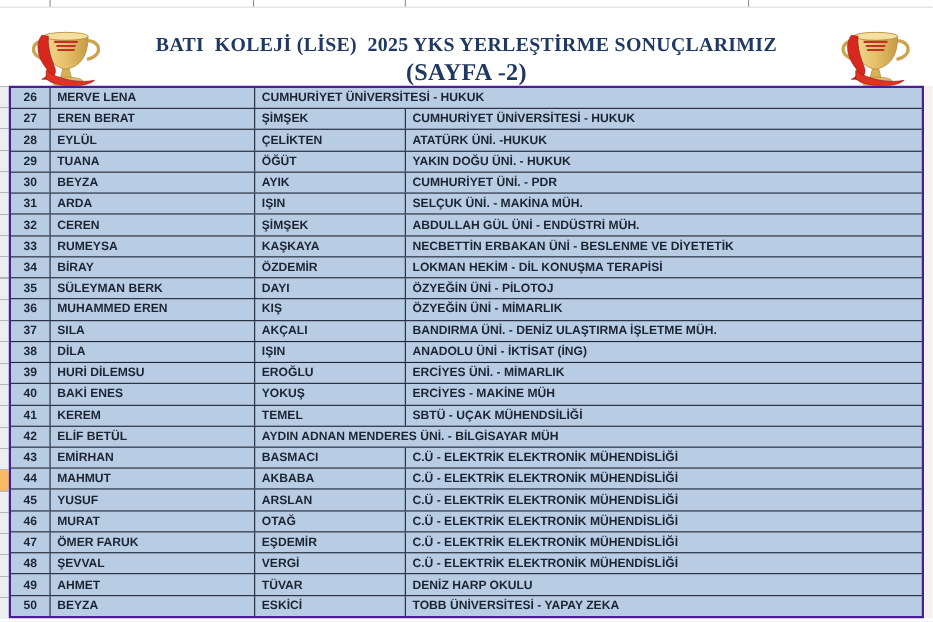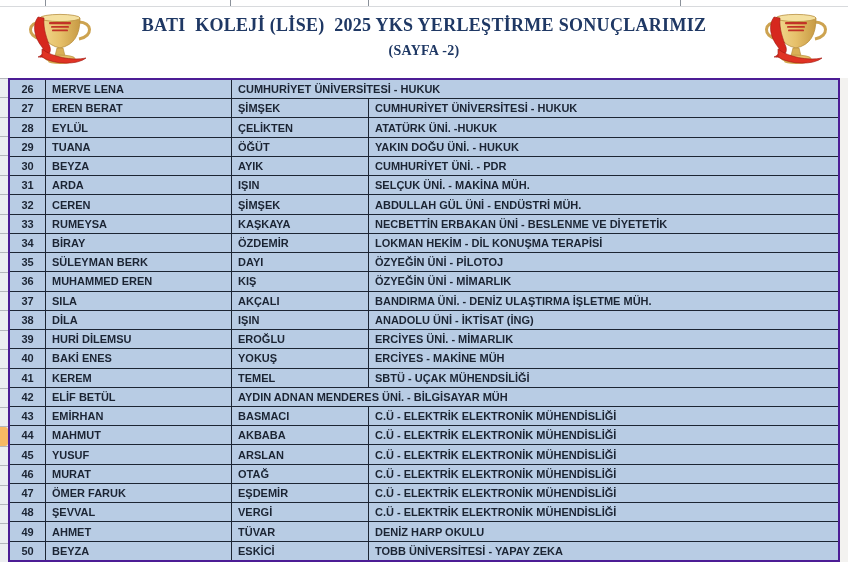--- a/index.html
+++ b/index.html
@@ -16,37 +16,37 @@
     position:absolute;left:0;top:0;width:848px;height:6px;
     background:#ffffff;
     border-bottom:1px solid #d8dadd;
   }
   .top-strip .tick{
     position:absolute;top:0;width:1px;height:6px;background:#8a9099;
   }
 
   
   .header{
-    position:absolute;left:8px;top:7px;width:832px;height:70px;
+    position:absolute;left:8px;top:22px;width:832px;height:70px;
     background:#ffffff;
   }
   .trophy{
     position:absolute;top:2px;width:88px;height:60px;
   }
   .trophy.left{left:8px;}
   .trophy.right{right:0px;}
   .title-block{
     position:absolute;left:100px;right:100px;top:4px;
     text-align:center;
     color:#1f3864;
     font-family:"Liberation Serif", serif;
     font-weight:700;
   }
   .title-line1{font-size:18px;line-height:28px;letter-spacing:.3px;white-space:pre;}
-  .title-line2{font-size:14px;line-height:24px;letter-spacing:.3px;text-align:center;}
+  .title-line2{font-size:22px;line-height:24px;letter-spacing:.3px;text-align:center;}
 
   
   .left-strip{
     position:absolute;left:0;top:78px;width:8px;height:484px;
     background:#eceef1;
     background-image:repeating-linear-gradient(
       to bottom,
       #b4b7bc 0px,#b4b7bc 1px,
       transparent 1px,transparent 19.36px);
   }

